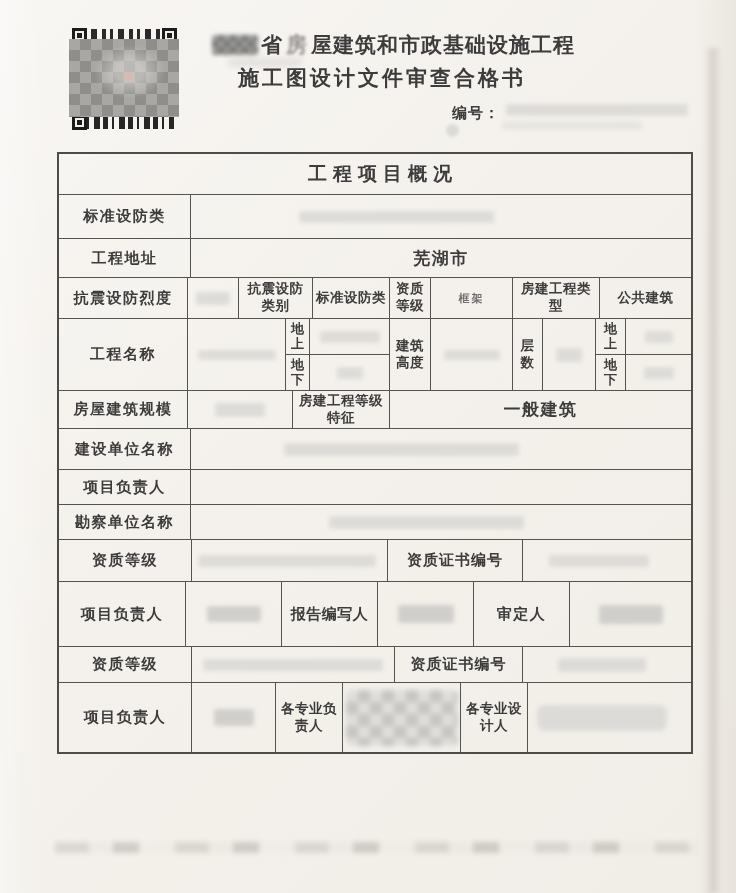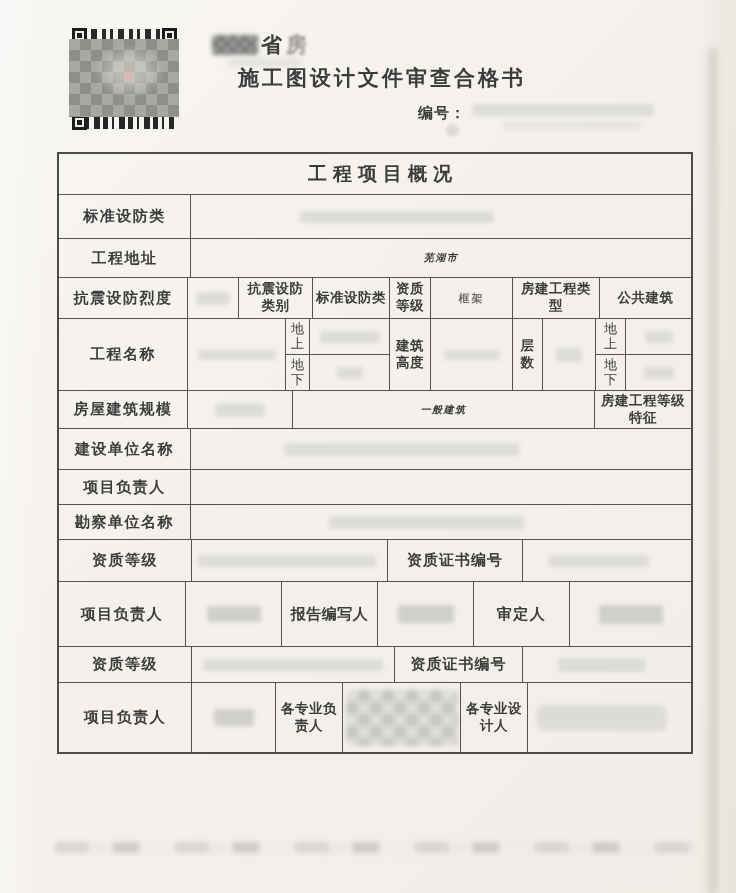--- a/index.html
+++ b/index.html
@@ -27,45 +27,45 @@
   .qr-dot{position:absolute;left:52px;top:44px;width:9px;height:9px;background:#d9bab3;z-index:3;filter:blur(1px);}
   
   .t1{position:absolute;left:212px;top:31px;display:flex;align-items:center;gap:3px;
       font-size:21px;font-weight:700;letter-spacing:1px;white-space:nowrap;}
   .t1 .prov{width:46px;height:20px;border-radius:3px;
       background:repeating-conic-gradient(#6a6a6a 0% 25%,#939391 0% 50%) 0 0/12px 12px;
       filter:blur(2px);opacity:.9;}
   .halfblur{color:#8f8d8a;filter:blur(1.4px);}
   .t2{position:absolute;left:238px;top:64px;font-size:21px;font-weight:700;letter-spacing:3px;white-space:nowrap;}
   .smudge{position:absolute;left:228px;top:58px;width:74px;height:9px;background:#d4d2cf;border-radius:4px;filter:blur(3px);opacity:.55;}
-  .no-row{position:absolute;left:418px;top:104px;display:flex;gap:6px;}
+  .no-row{position:absolute;left:452px;top:104px;display:flex;gap:6px;}
   .no-label{font-size:15px;font-weight:700;letter-spacing:1px;white-space:nowrap;}
   .bl{background:#d8d7d4;border-radius:3px;filter:blur(2px);opacity:.8;}
   .bl-d{background:#c8c7c4;}
   .no-pill{width:182px;height:12px;}
   .no-pill2{position:absolute;left:502px;top:121px;width:140px;height:9px;opacity:.45;}
   .no-dot{position:absolute;left:446px;top:124px;width:13px;height:13px;border-radius:50%;background:#d3d1ce;filter:blur(1.5px);opacity:.7;}
   
   .table{position:absolute;left:57px;top:152px;width:636px;border:2px solid #4e4c49;box-sizing:border-box;}
   .row{display:flex;border-top:1.5px solid #55534f;box-sizing:border-box;}
   .row:first-child{border-top:none;}
   .c{border-left:1.5px solid #55534f;display:flex;align-items:center;justify-content:center;
      text-align:center;box-sizing:border-box;position:relative;flex-shrink:0;}
   .c:first-child{border-left:none;}
   .fx{flex:1 1 auto;}
   .lab{font-weight:700;font-size:15px;letter-spacing:1.5px;}
   .lab-sm{font-weight:700;font-size:13.5px;line-height:1.25;letter-spacing:.5px;padding:0 3px;}
-  .val{font-weight:700;font-size:10px;letter-spacing:1.5px;font-style:italic;}
+  .val{font-weight:700;font-size:17px;letter-spacing:1.5px;}
   .faint{font-size:11px;font-weight:700;color:#6f6e6c;letter-spacing:2px;filter:blur(.5px);}
   .ttl{font-size:19px;font-weight:700;letter-spacing:6px;padding-left:16px;}
   .split{flex-direction:column;padding:0;align-items:stretch;}
   .half{flex:1;display:flex;border-top:1.5px solid #55534f;align-items:stretch;}
   .half:first-child{border-top:none;}
   .hl{display:flex;align-items:center;justify-content:center;border-right:1.5px solid #55534f;
-      font-weight:400;font-size:13px;line-height:1.1;padding:0 2px;box-sizing:border-box;}
+      font-weight:700;font-size:13px;line-height:1.1;padding:0 2px;box-sizing:border-box;}
   .hv{flex:1;display:flex;align-items:center;justify-content:center;}
   .bl-big{width:112px;height:56px;border-radius:6px;
       background:repeating-conic-gradient(#c3c2bf 0% 25%,#dddcd9 0% 50%) 0 0/24px 24px;
       filter:blur(2.5px);opacity:.9;}
   
   .bottom-smudge{position:absolute;left:55px;top:842px;width:642px;height:11px;
       background:repeating-linear-gradient(90deg,rgba(130,126,120,.22) 0 34px,rgba(190,186,180,.10) 34px 58px,rgba(110,106,100,.26) 58px 84px,rgba(200,196,190,.08) 84px 120px);
       filter:blur(2.5px);}
   .crease{position:absolute;left:704px;top:48px;width:17px;height:845px;
       background:linear-gradient(90deg,rgba(0,0,0,0) 0%,rgba(172,164,152,.30) 45%,rgba(140,132,120,.22) 60%,rgba(0,0,0,0) 100%);
@@ -81,20 +81,21 @@
     <span class="eye tr"></span>
     <span class="eye b"></span>
     <div class="qr-mosaic"></div>
     <div class="qr-dot"></div>
   </div>
 
   <div class="t1">
     <span class="prov"></span>
     <span>省</span>
     <span class="halfblur">房</span>
+    <span>屋建筑和市政基础设施工程</span>
   </div>
   <div class="smudge"></div>
   <div class="t2">施工图设计文件审查合格书</div>
 
   <div class="no-row">
     <span class="no-label">编号：</span>
     <span class="bl no-pill"></span>
   </div>
   <div class="bl no-pill2"></div>
   <div class="no-dot"></div>
@@ -171,22 +172,22 @@
             </div>
         </div>
       </div>
     </div>
 
     <div class="row" style="height:38px">
       <div class="c lab" style="width:128px">房屋建筑规模</div>
       <div class="c" style="width:105px">
         <span class="bl" style="width:50px;height:14px"></span>
       </div>
+      <div class="c lab-sm" style="width:97px">房建工程等级特征</div>
       <div class="c val fx">一般建筑</div>
-      <div class="c lab-sm" style="width:97px">房建工程等级特征</div>
     </div>
 
 
     <div class="row" style="height:41px">
       <div class="c lab" style="width:131px">建设单位名称</div>
       <div class="c fx">
         <span class="bl" style="width:235px;height:13px;position:relative;left:-40px"></span>
       </div>
     </div>
 

